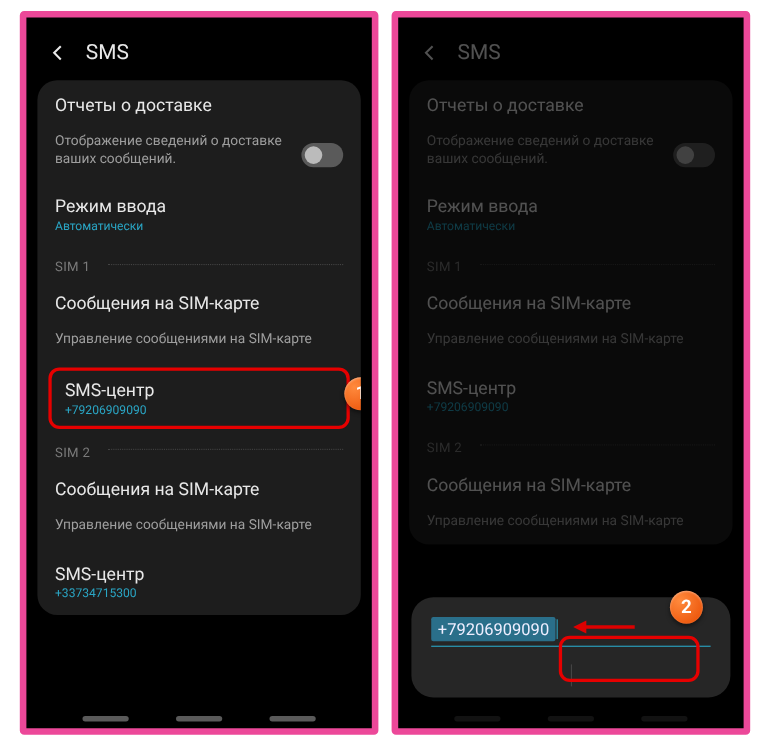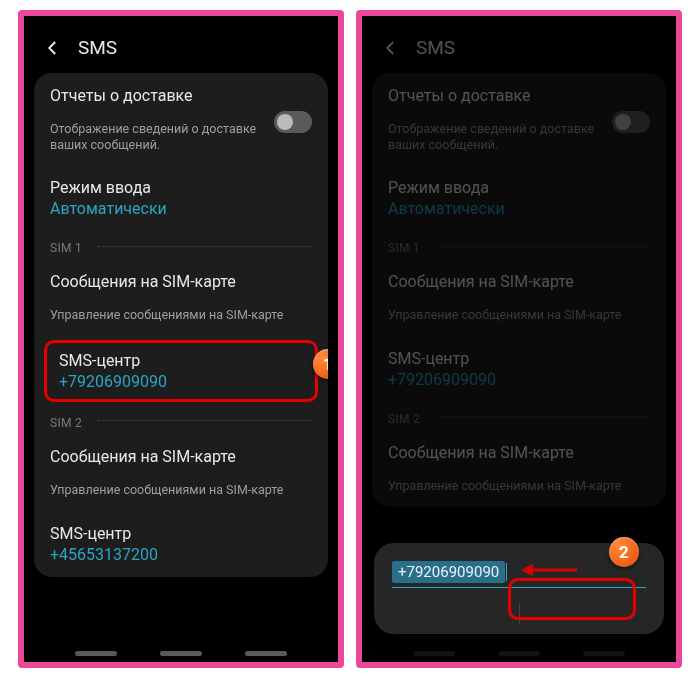--- a/index.html
+++ b/index.html
@@ -8,22 +8,22 @@
   .frame.left { left: 18px; top: 10px; width: 326px; height: 658px; border-radius: 4px; }
   .frame.right { left: 356px; top: 10px; width: 326px; height: 658px; border-radius: 4px; }
   .dimmed { opacity: 0.35; }
   .header { display: flex; align-items: center; padding: 20px 18px 14px 18px; color: #e8e8e8; }
   .back-icon { width: 22px; height: 22px; margin-right: 14px; display:flex; align-items:center; justify-content:center;}
   .title { font-size: 19px; font-weight: 400; }
   .panel { background: #1d1d1d; border-radius: 18px; margin: 0 10px; overflow: hidden; }
   .row { padding: 13px 16px; }
   .row-title { color: #e8e8e8; font-size: 16px; }
   .row-sub { color: #9e9e9e; font-size: 12.5px; margin-top: 16px; line-height: 1.25; }
-  .row-link { color: #2aa6c5; font-size: 16px; margin-top: 2px; }
-  .toggle-row { display: flex; align-items: center; justify-content: space-between; }
+  .row-link { color: #2aa6c5; font-size: 11px; margin-top: 2px; }
+  .toggle-row { display: flex; align-items: flex-end; justify-content: space-between; }
   .toggle-row .txt { flex: 1; }
   .toggle { width: 38px; height: 22px; background: #5a5a5a; border-radius: 11px; position: relative; flex-shrink: 0; margin-top: 6px;}
   .toggle::after { content: ''; position: absolute; width: 16px; height: 16px; background: #bbb; border-radius: 50%; top: 3px; left: 3px; }
   .sep { color: #7a7a7a; font-size: 12px; padding: 10px 16px 4px 16px; letter-spacing: .3px; }
   .sep-line { border-top: 1px dotted #444; margin: 2px 16px 0 50px; }
   .hl1 { border: 3px solid #e60000; border-radius: 10px; padding: 8px 12px; margin: 4px 10px; position: relative; }
   .badge { position: absolute; width: 30px; height: 30px; border-radius: 50%; background: radial-gradient(circle at 30% 30%, #ff8a3d, #e84a00); color: #fff; font-weight: 700; font-size: 17px; display: flex; align-items: center; justify-content: center; box-shadow: 0 2px 4px rgba(0,0,0,.5), inset 0 1px 2px rgba(255,255,255,.4); }
   .badge1 { right: -28px; top: 6px; }
   .dialog { position: absolute; left: 12px; right: 12px; bottom: 28px; background: #262626; border-radius: 20px; padding: 18px 18px 10px 18px; }
   .dlg-title { color: #e8e8e8; font-size: 17px; margin-bottom: 16px; }
@@ -89,21 +89,21 @@
       <div class="sep-line" style="flex:1;margin-left:0;margin-right:16px;"></div>
     </div>
 
     <div class="row">
       <div class="row-title">Сообщения на SIM-карте</div>
       <div class="row-sub">Управление сообщениями на SIM-карте</div>
     </div>
 
     <div class="row">
       <div class="row-title">SMS-центр</div>
-      <div class="row-link">+45653137200</div>
+      <div class="row-link">+33734715300</div>
     </div>
   </div>
 
   <div class="navbar">
     <div class="navpill"></div>
     <div class="navpill"></div>
     <div class="navpill"></div>
   </div>
 </div>
 

